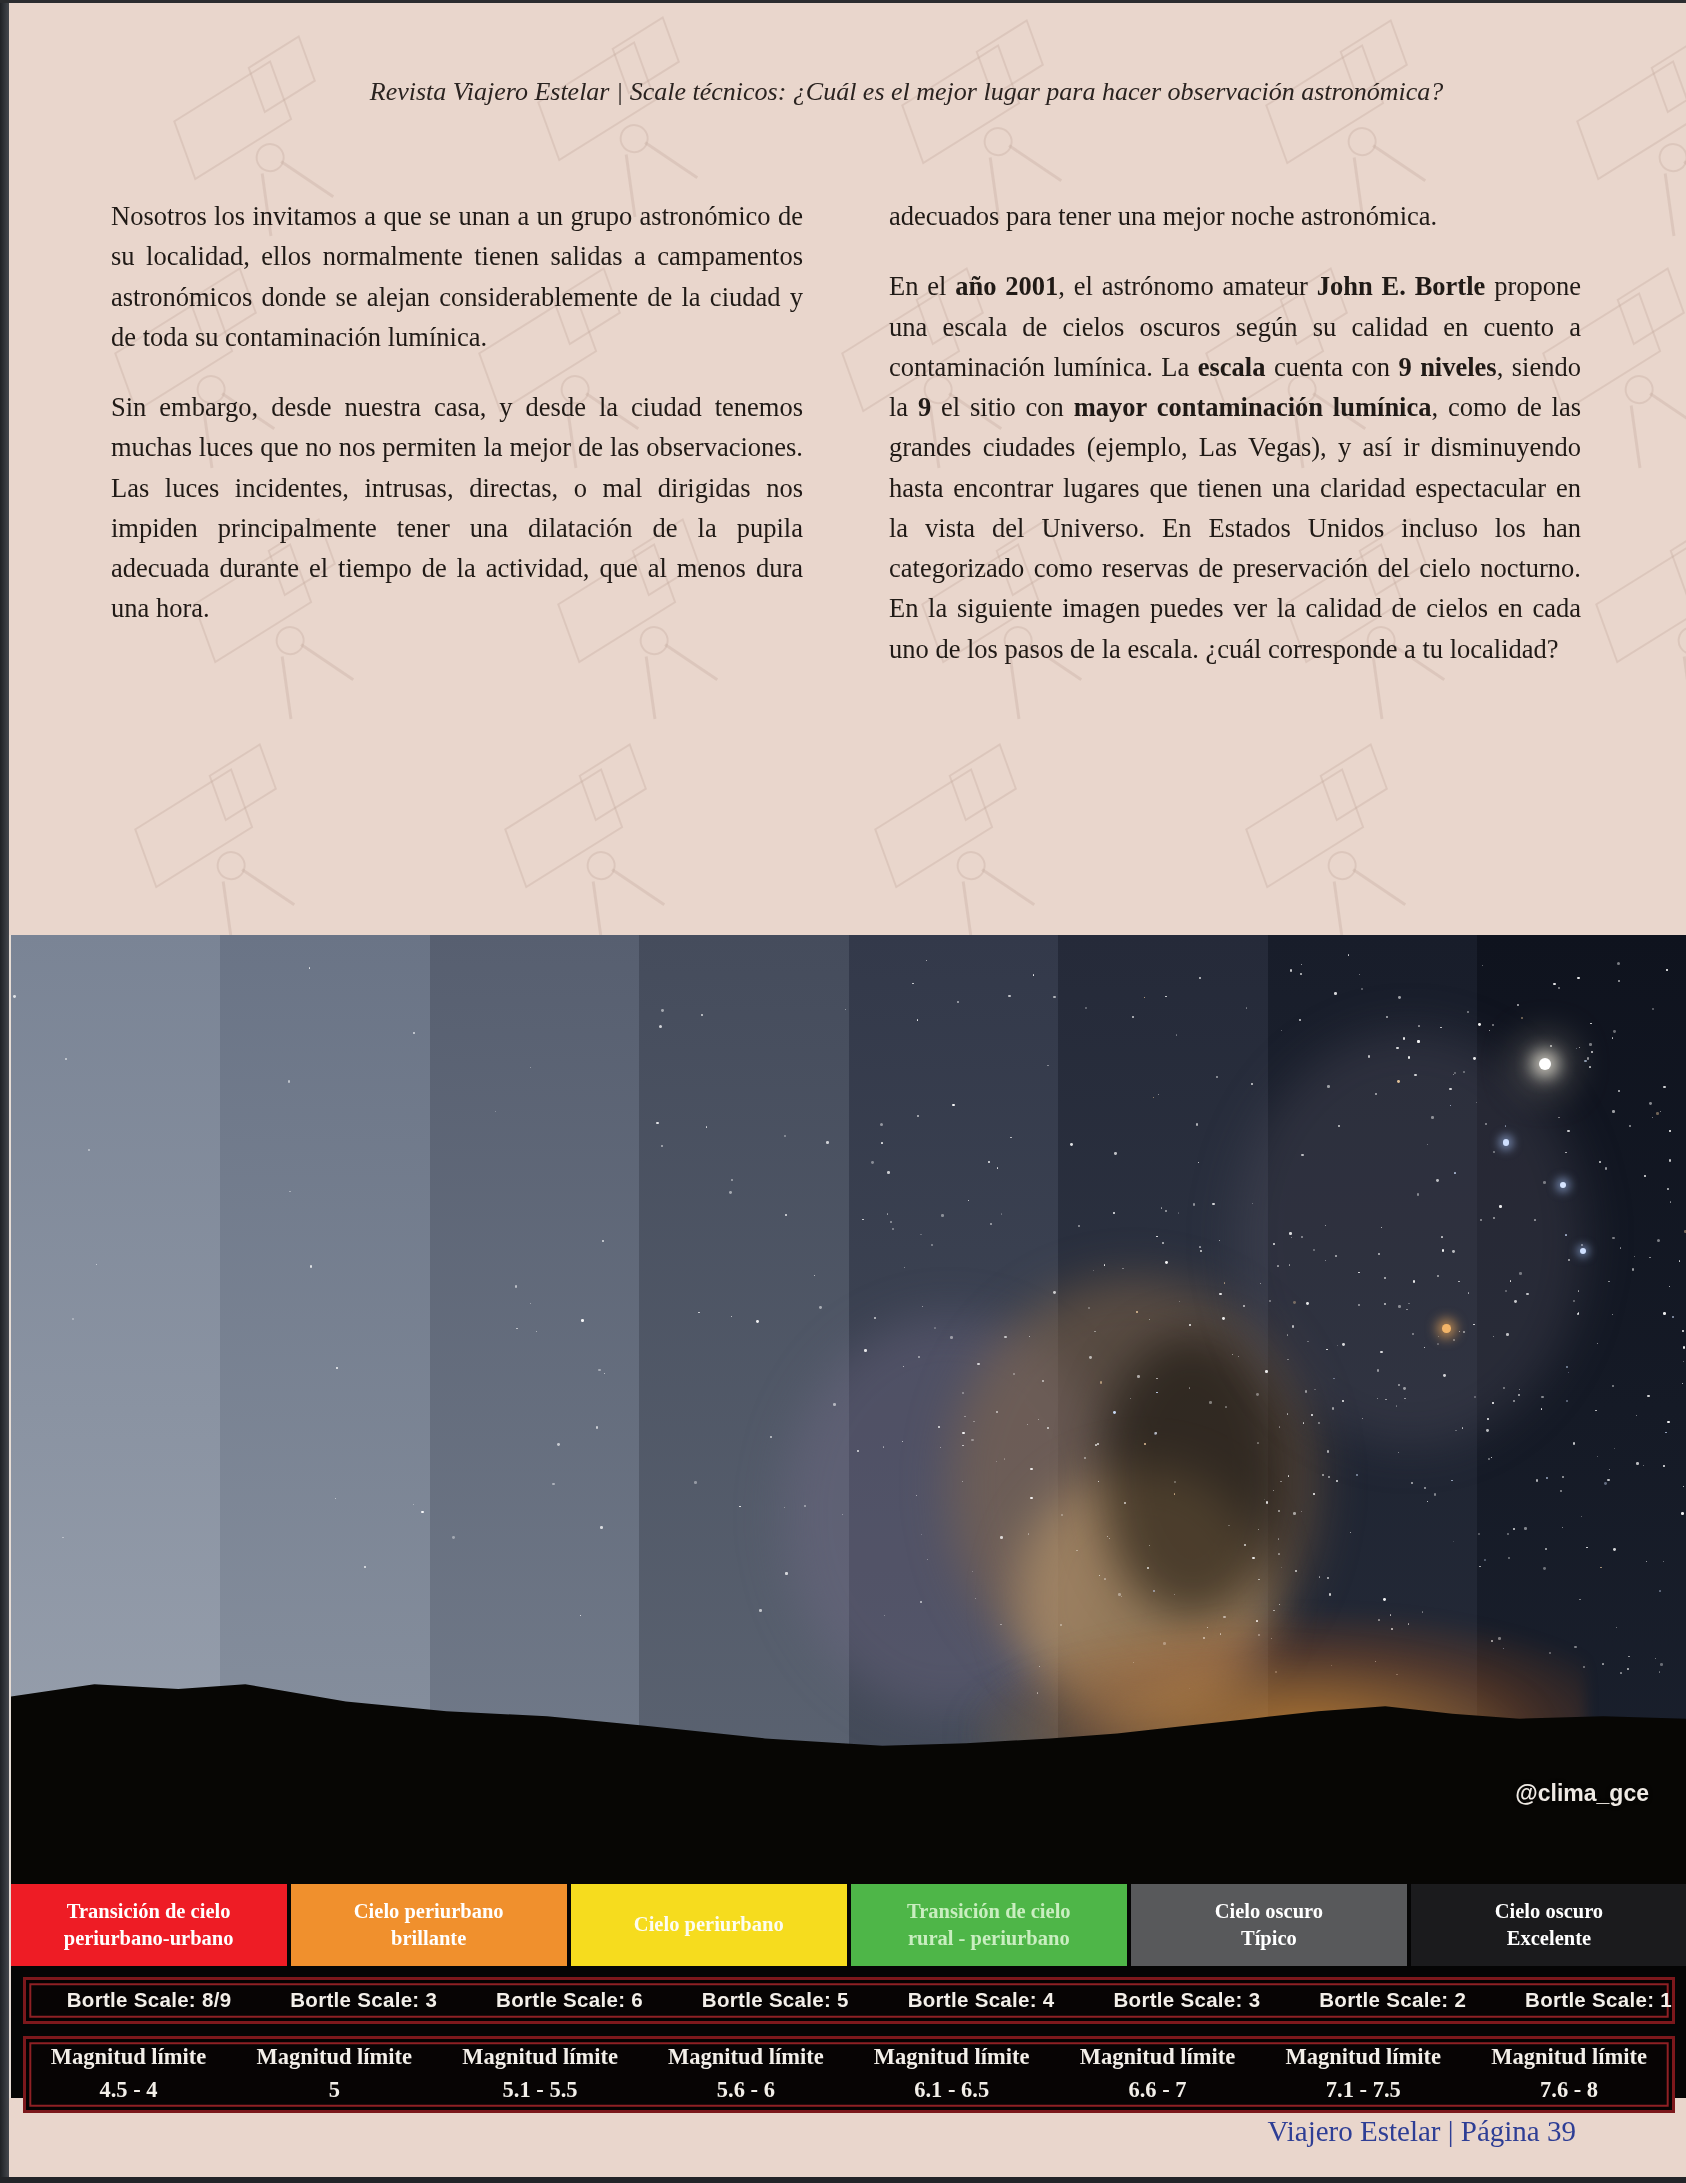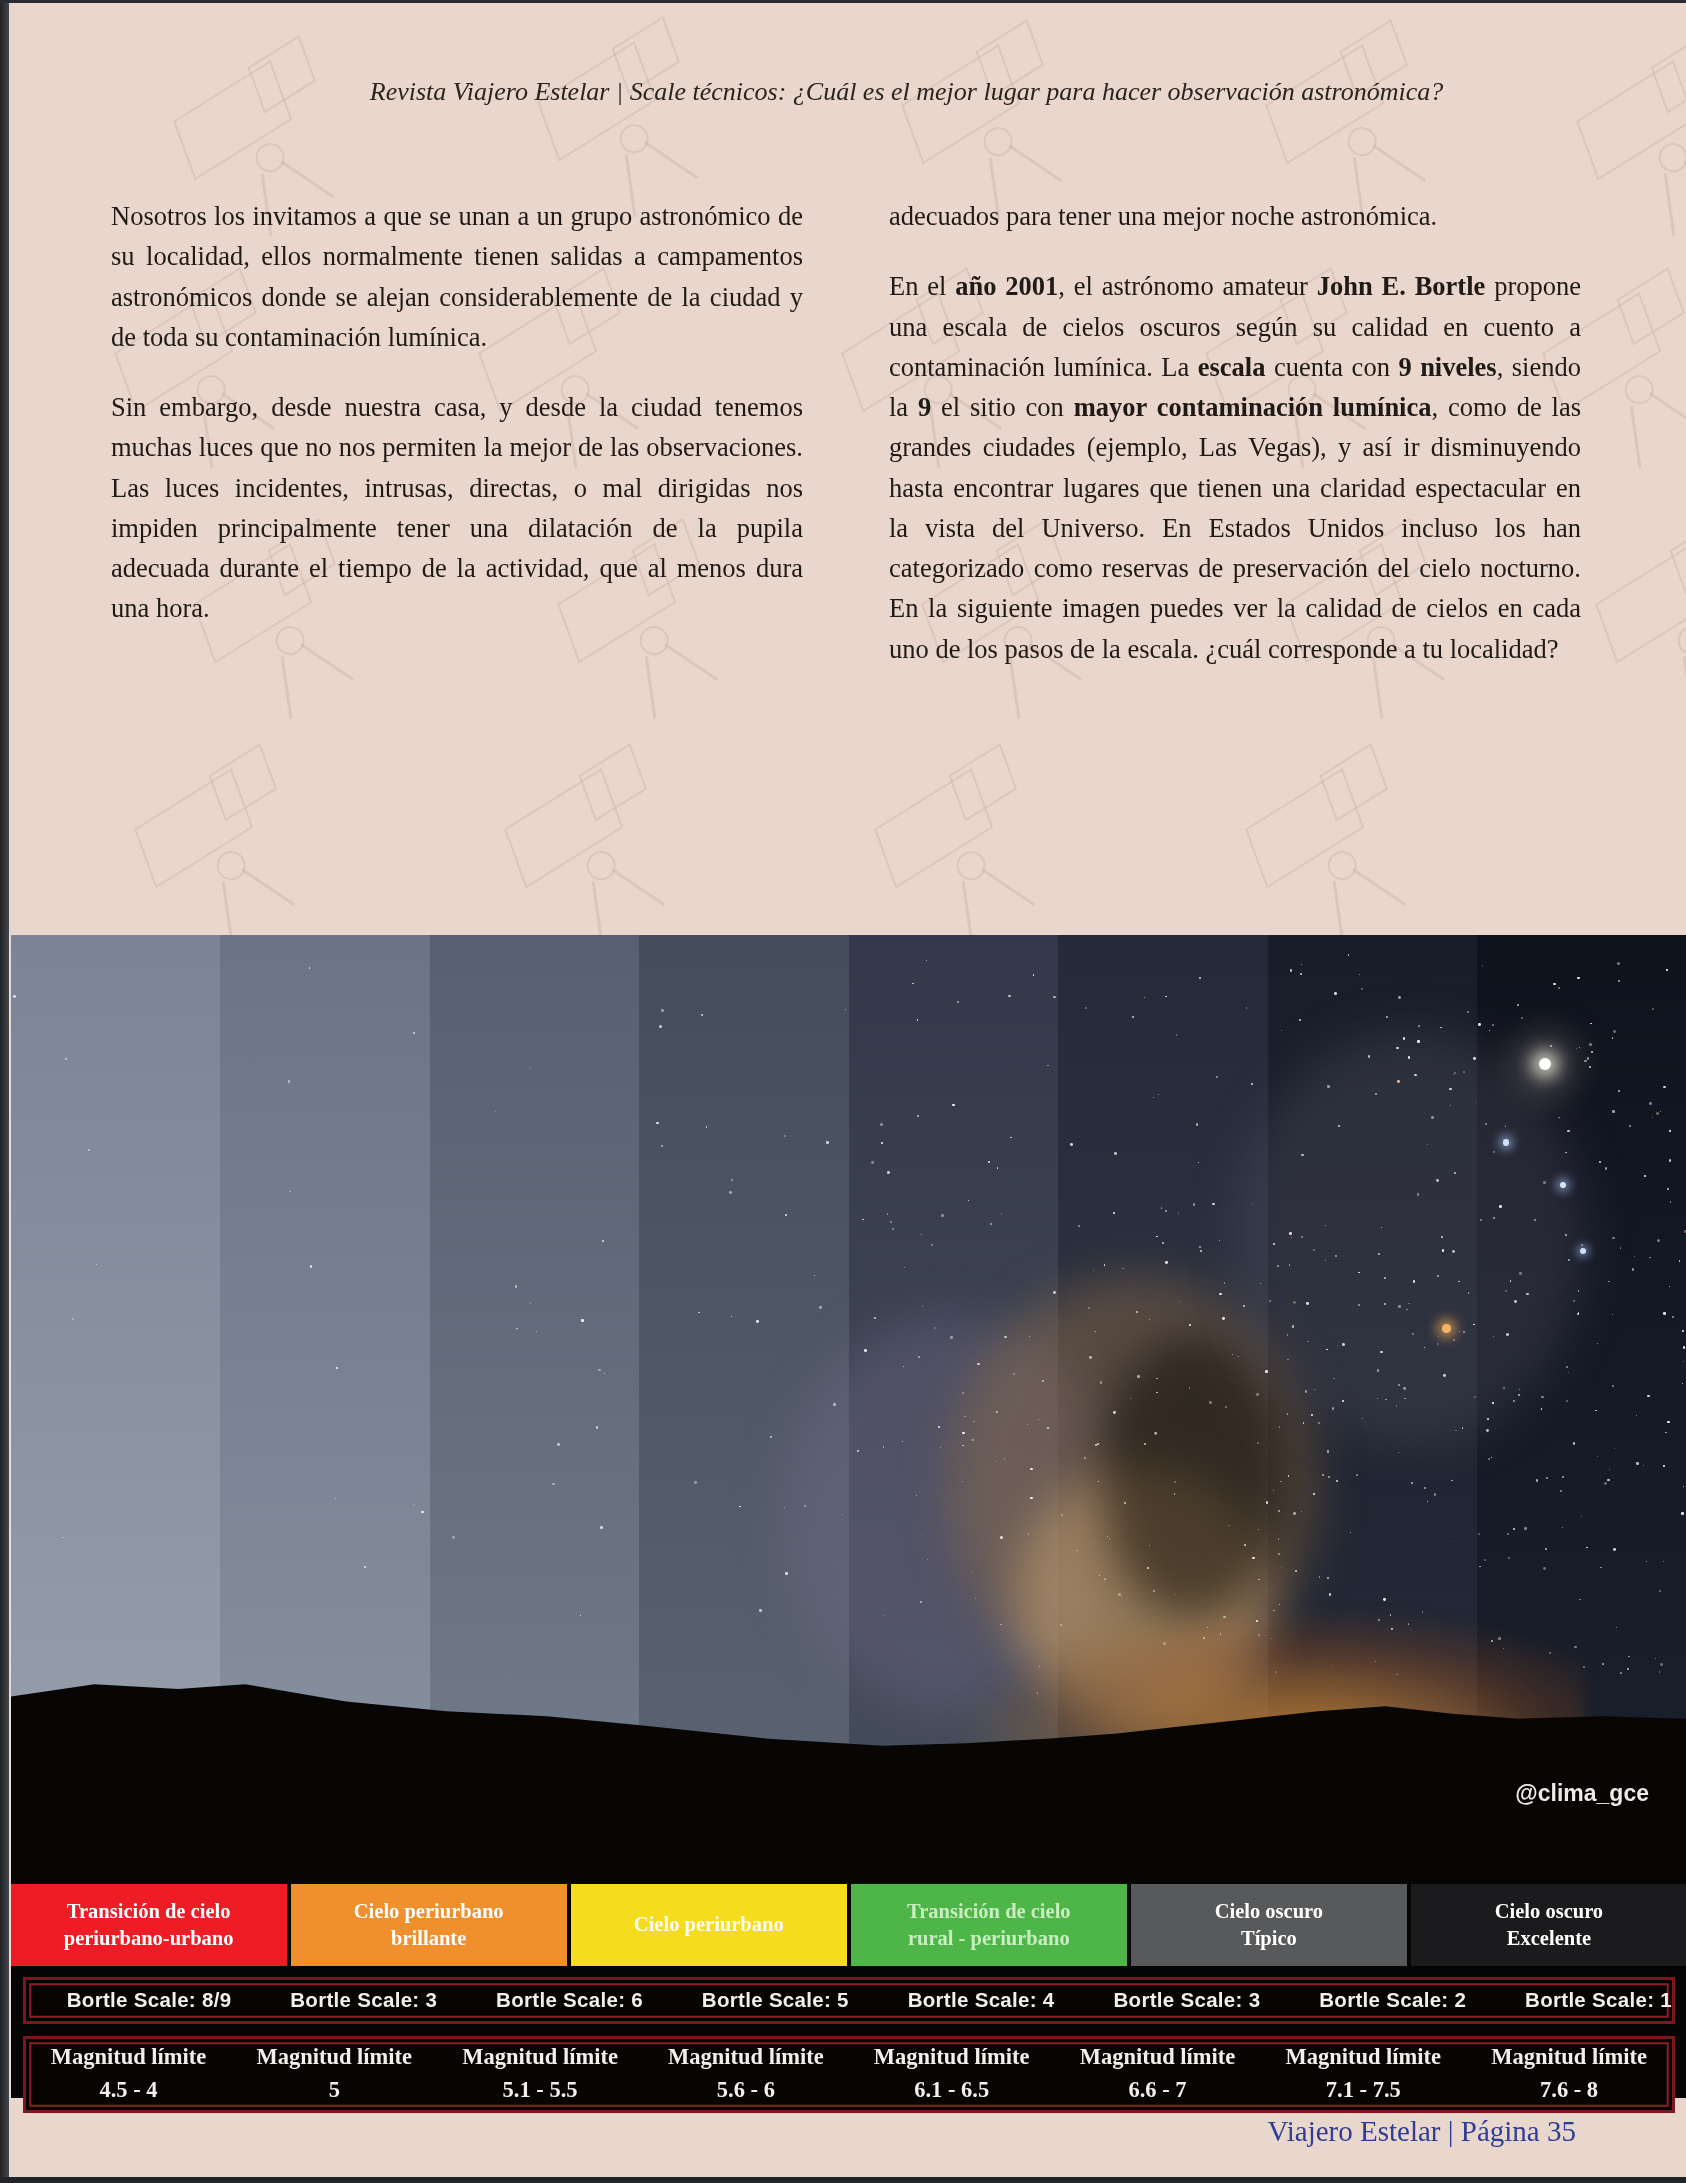--- a/index.html
+++ b/index.html
@@ -831,15 +831,15 @@
           <div>Magnitud límite</div>
           <div>7.1 - 7.5</div>
         </div>
         <div class="magn-cell">
           <div>Magnitud límite</div>
           <div>7.6 - 8</div>
         </div>
       </div>
   </div>
 
-  <div class="footer">Viajero Estelar  |  Página 35</div>
+  <div class="footer">Viajero Estelar  |  Página 39</div>
 </div>
 
 
 </body></html>

